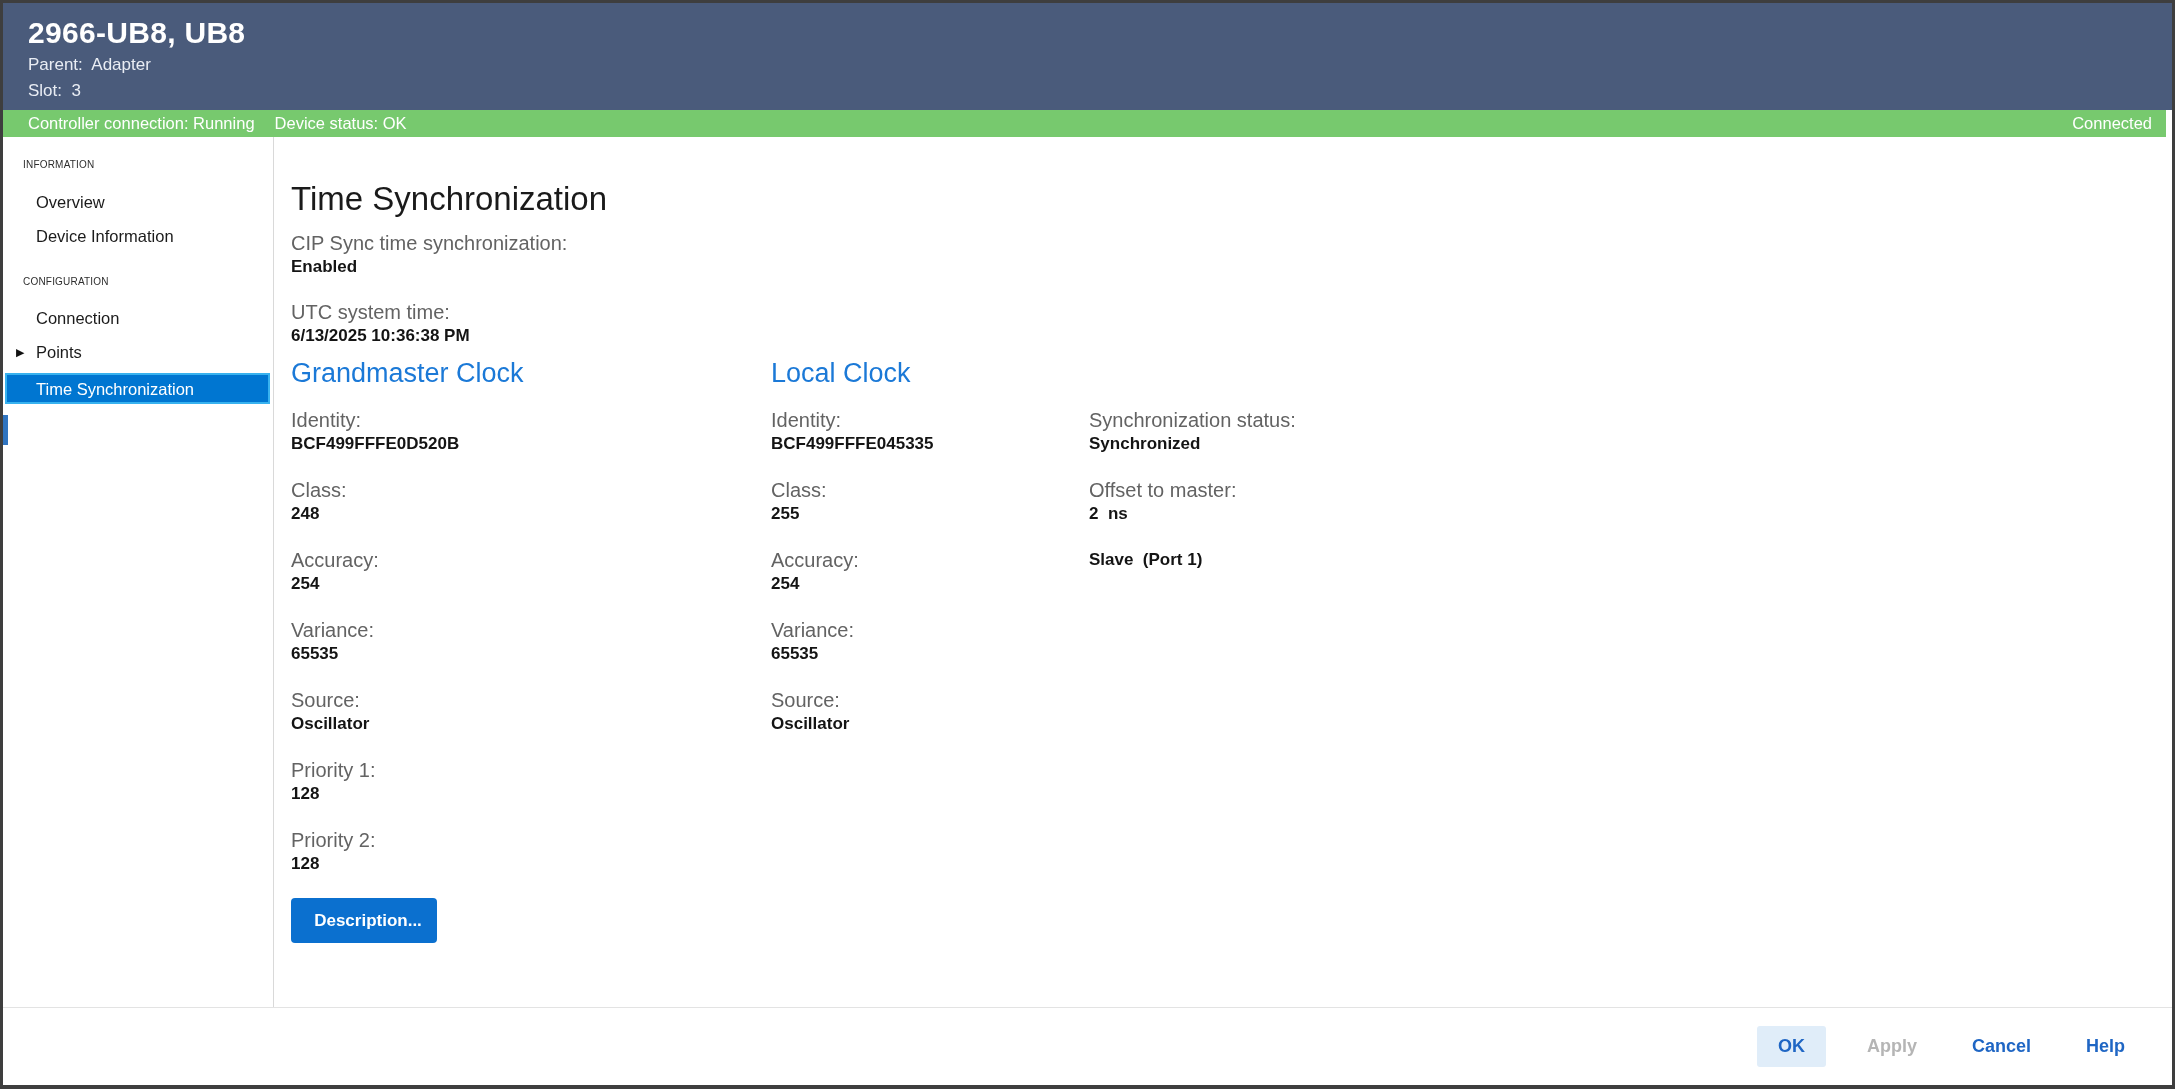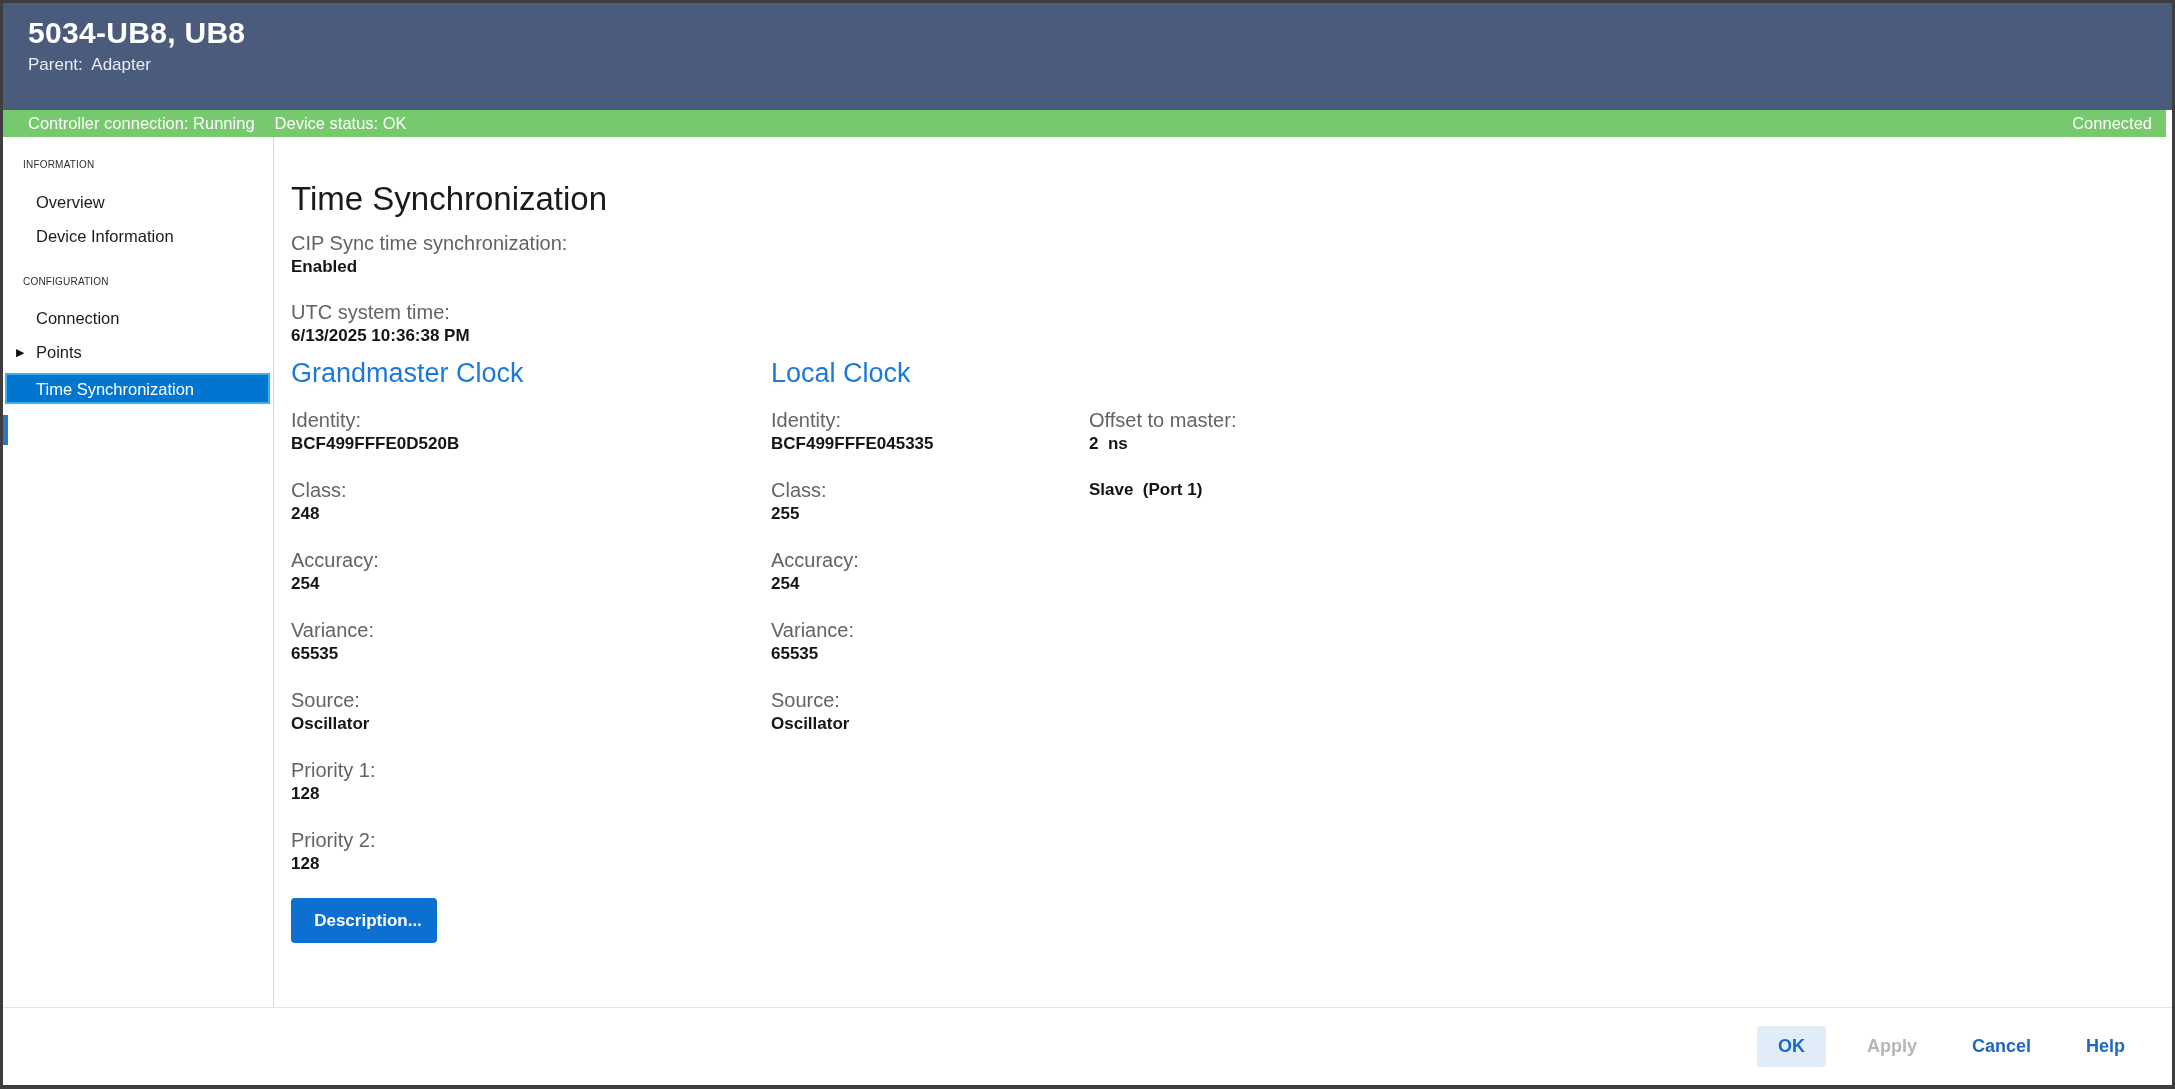--- a/index.html
+++ b/index.html
@@ -61,22 +61,23 @@
        color:#1f66c4;padding:10px 14px;border-radius:3px;cursor:pointer;}
   .btn.primary{background:#e0edf9;padding:10px 21px;}
   .btn.disabled{color:#b5b5b5;cursor:default;}
 </style>
 </head>
 <body>
 
 <div class="window">
 
   <div class="hdr">
-    <div class="hdr-title">5034-UB8, UB8</div>
+    <div class="hdr-title">2966-UB8, UB8</div>
     <div class="hdr-sub">Parent:  Adapter</div>
+    <div class="hdr-sub">Slot:  3</div>
   </div>
 
   <div class="statusbar">
     <span>Controller connection: Running</span>
     <span>Device status: OK</span>
     <span class="flex-spacer"></span>
     <span>Connected</span>
   </div>
 
   <nav class="sidebar">
@@ -156,20 +157,24 @@
         <div class="fld-value">65535</div>
       </div>
       <div class="fblock">
         <div class="fld-label">Source:</div>
         <div class="fld-value">Oscillator</div>
       </div>
     </div>
 
     <div class="col status">
       <div class="fblock">
+        <div class="fld-label">Synchronization status:</div>
+        <div class="fld-value">Synchronized</div>
+      </div>
+      <div class="fblock">
         <div class="fld-label">Offset to master:</div>
         <div class="fld-value">2  ns</div>
       </div>
       <div class="fblock">
         <div class="fld-value">Slave  (Port 1)</div>
       </div>
     </div>
   </main>
 
   <div class="footer">

